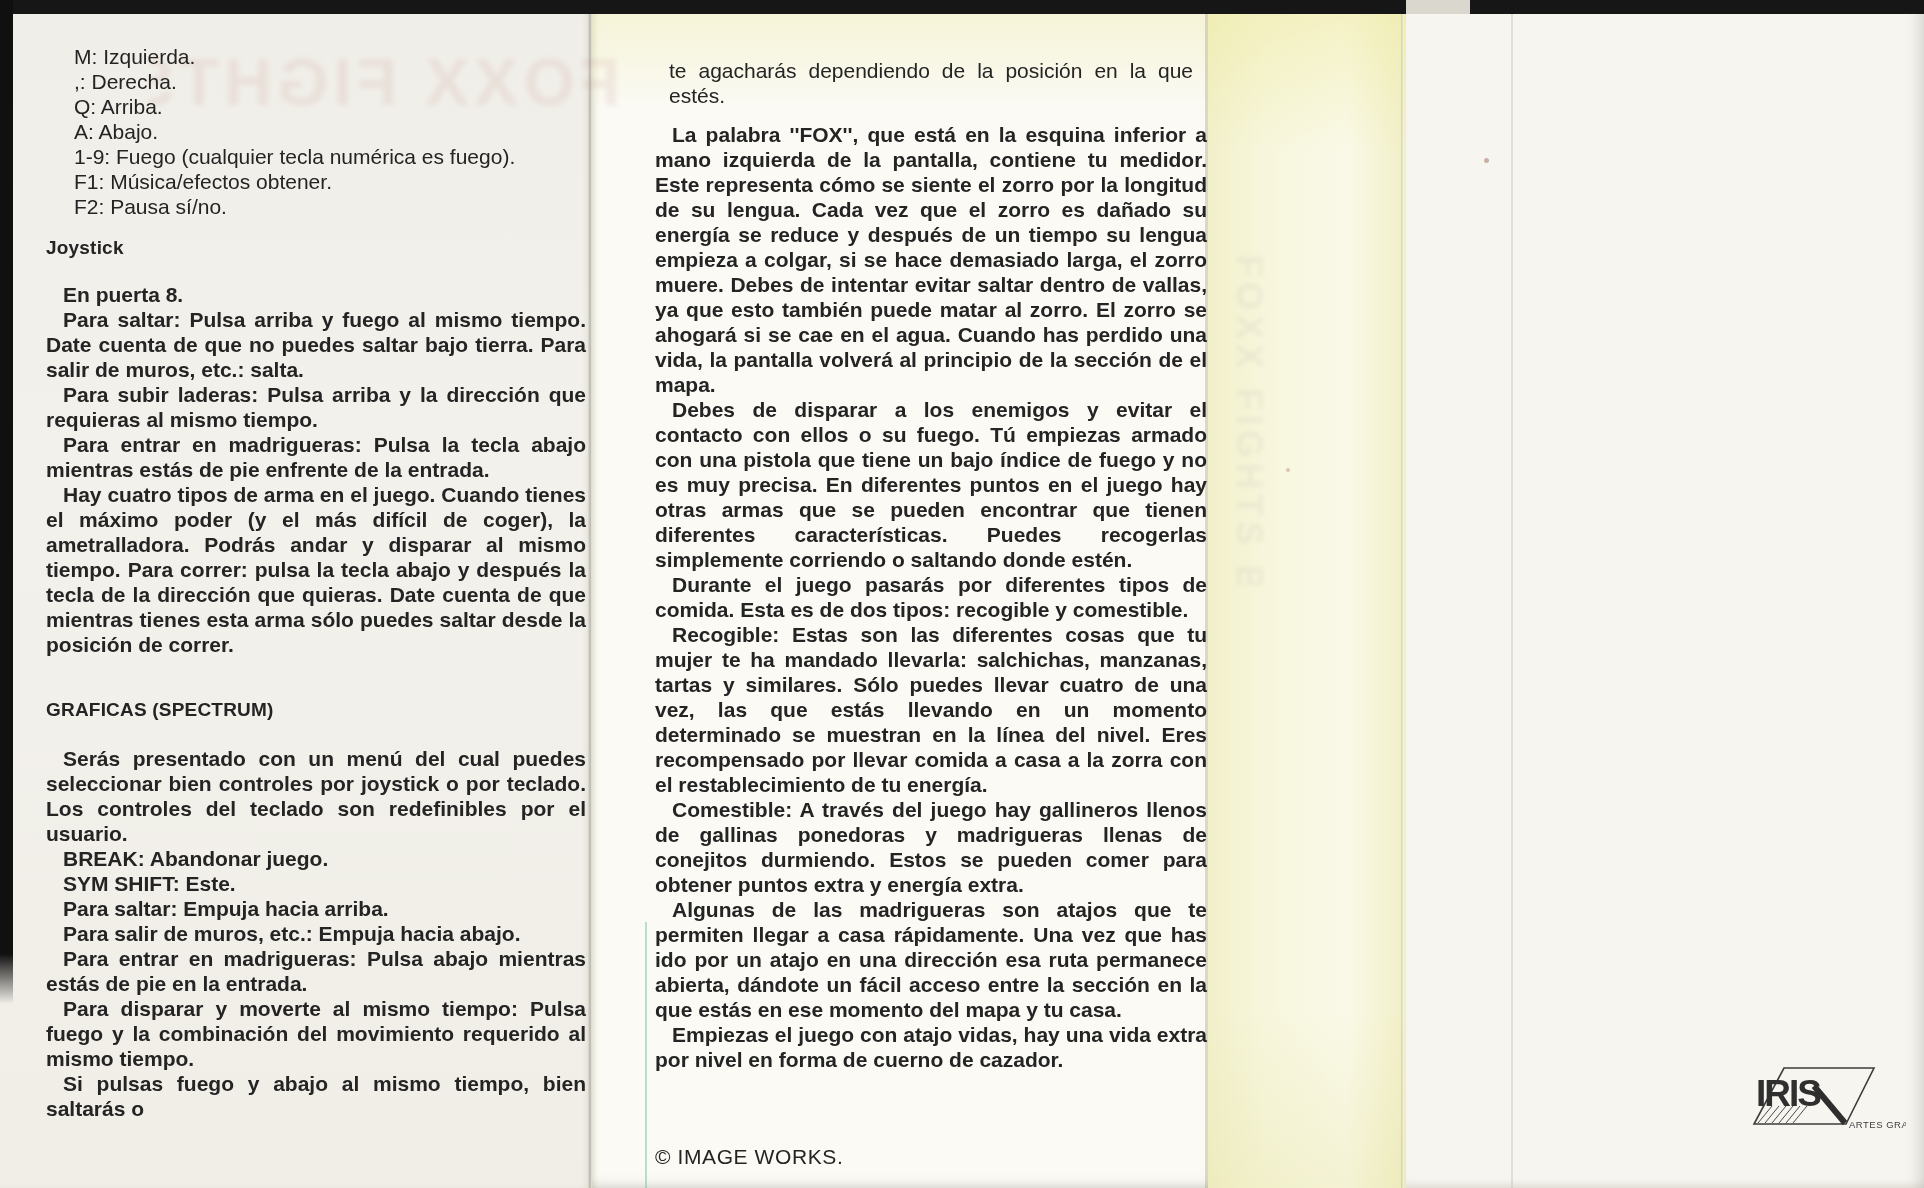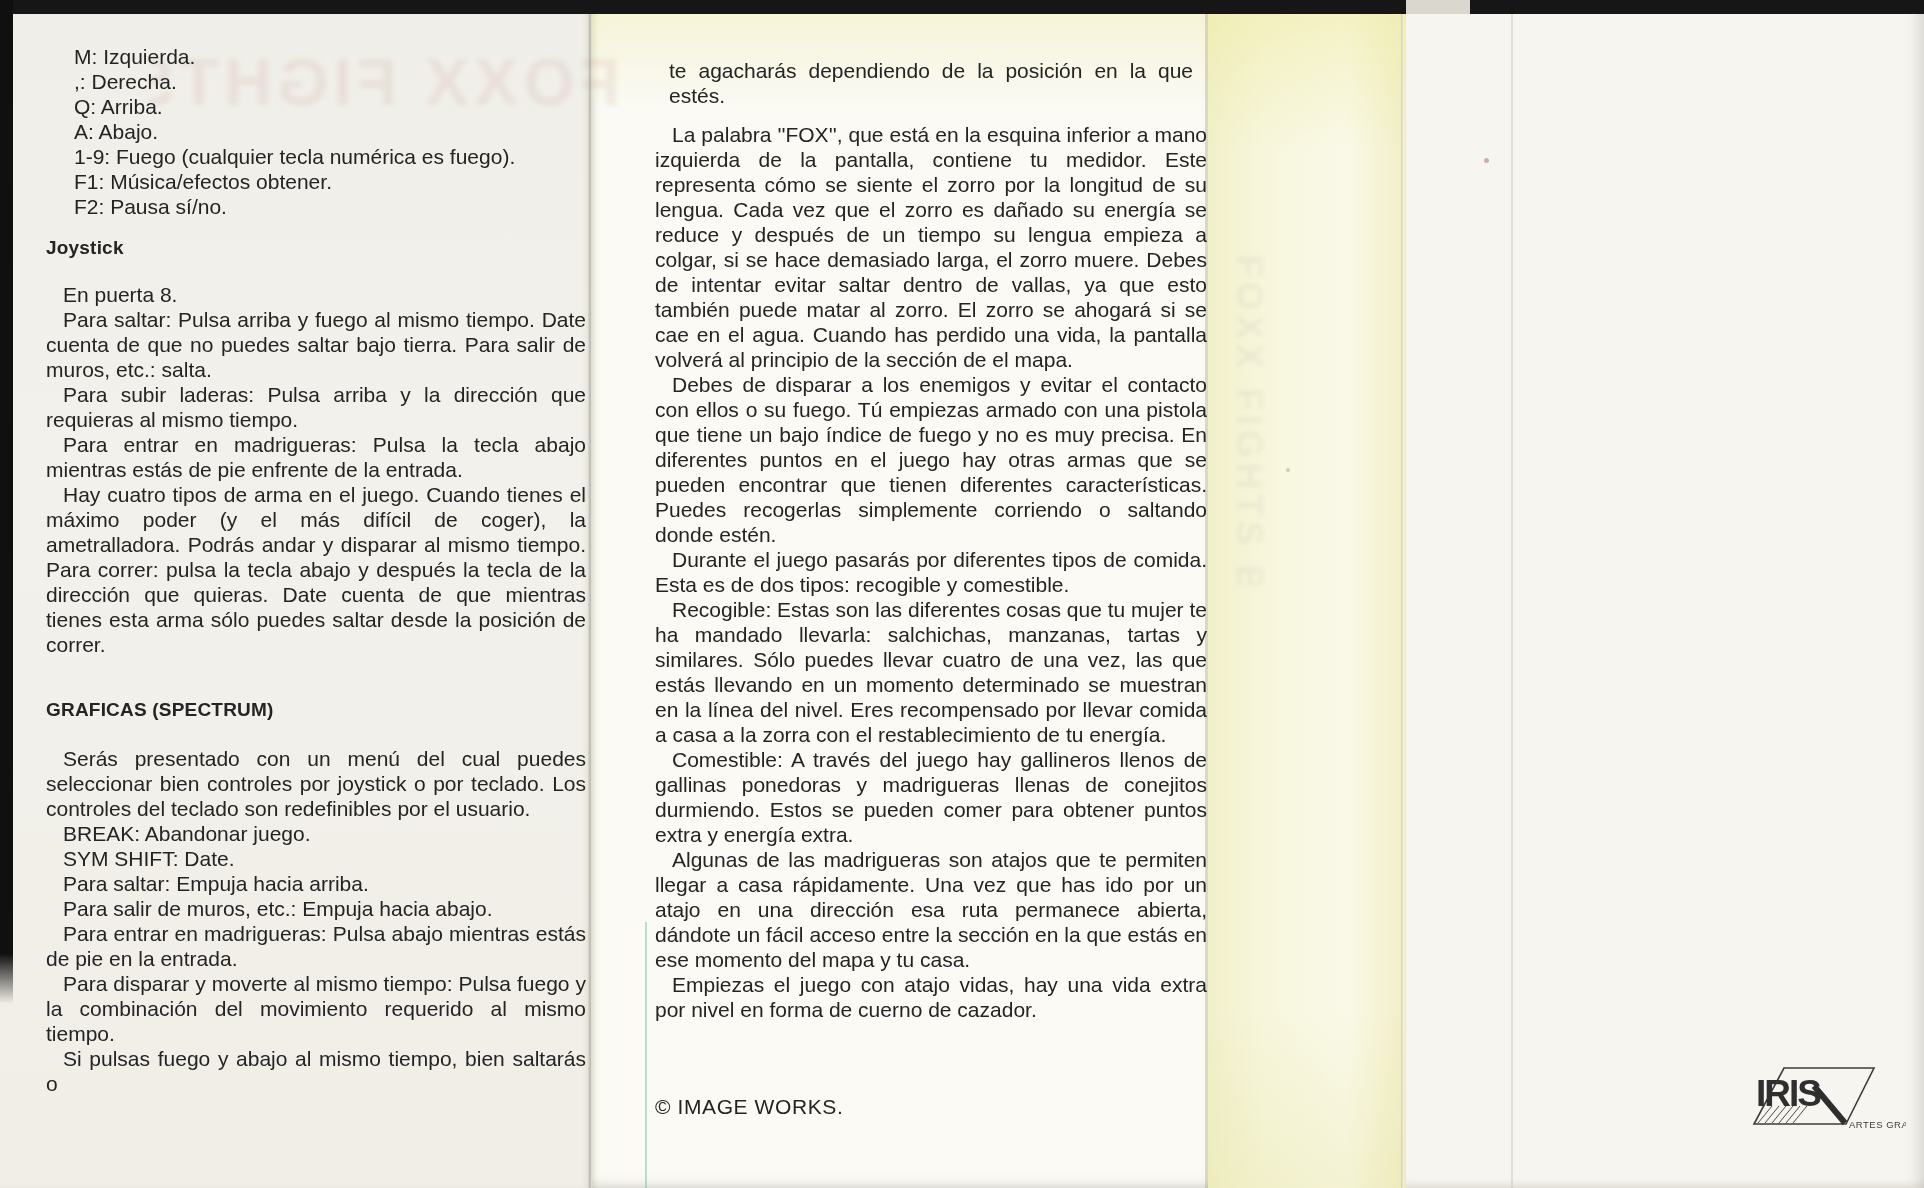--- a/index.html
+++ b/index.html
@@ -50,21 +50,21 @@
 
   
   .col{position:absolute;font-size:21px;line-height:25px;text-align:justify;}
   .col-left{left:46px;top:44px;width:540px;}
   .col-right{left:655px;top:44px;width:552px;}
   .key-list{padding-left:28px;}
   .key-line{white-space:nowrap;}
   h2{font-size:19px;font-weight:bold;letter-spacing:.2px;}
   .h-joystick{margin:16px 0 22px 0;}
   .h-controles{margin:40px 0 24px 0;}
-  p.para{margin:0;text-indent:17px;}
+  p.para{margin:0;text-indent:17px;font-weight:bold;}
   p.noindent{margin:14px;text-indent:0;}
   .copyright{margin:72px 0 0 0;text-indent:0;text-align:left;letter-spacing:.6px;}
 
   
   .iris{position:absolute;left:1742px;top:1062px;width:164px;height:88px;}
 </style>
 </head>
 <body>
 
 <div id="scan">
@@ -99,21 +99,21 @@
     </div>
     <h2 class="h-joystick">Joystick</h2>
     <p class="para">En puerta 8.</p>
     <p class="para">Para saltar: Pulsa arriba y fuego al mismo tiempo. Date cuenta de que no puedes saltar bajo tierra. Para salir de muros, etc.: salta.</p>
     <p class="para">Para subir laderas: Pulsa arriba y la dirección que requieras al mismo tiempo.</p>
     <p class="para">Para entrar en madrigueras: Pulsa la tecla abajo mientras estás de pie enfrente de la entrada.</p>
     <p class="para">Hay cuatro tipos de arma en el juego. Cuando tienes el máximo poder (y el más difícil de coger), la ametralladora. Podrás andar y disparar al mismo tiempo. Para correr: pulsa la tecla abajo y después la tecla de la dirección que quieras. Date cuenta de que mientras tienes esta arma sólo puedes saltar desde la posición de correr.</p>
     <h2 class="h-controles">GRAFICAS (SPECTRUM)</h2>
     <p class="para">Serás presentado con un menú del cual puedes seleccionar bien controles por joystick o por teclado. Los controles del teclado son redefinibles por el usuario.</p>
     <p class="para">BREAK: Abandonar juego.</p>
-    <p class="para">SYM SHIFT: Date.</p>
+    <p class="para">SYM SHIFT: Este.</p>
     <p class="para">Para saltar: Empuja hacia arriba.</p>
     <p class="para">Para salir de muros, etc.: Empuja hacia abajo.</p>
     <p class="para">Para entrar en madrigueras: Pulsa abajo mientras estás de pie en la entrada.</p>
     <p class="para">Para disparar y moverte al mismo tiempo: Pulsa fuego y la combinación del movimiento requerido al mismo tiempo.</p>
     <p class="para">Si pulsas fuego y abajo al mismo tiempo, bien saltarás o</p>
   </div>
 
   <div class="col col-right">
     <p class="noindent">te agacharás dependiendo de la posición en la que estés.</p>
     <p class="para">La palabra ''FOX'', que está en la esquina inferior a mano izquierda de la pantalla, contiene tu medidor. Este representa cómo se siente el zorro por la longitud de su lengua. Cada vez que el zorro es dañado su energía se reduce y después de un tiempo su lengua empieza a colgar, si se hace demasiado larga, el zorro muere. Debes de intentar evitar saltar dentro de vallas, ya que esto también puede matar al zorro. El zorro se ahogará si se cae en el agua. Cuando has perdido una vida, la pantalla volverá al principio de la sección de el mapa.</p>

